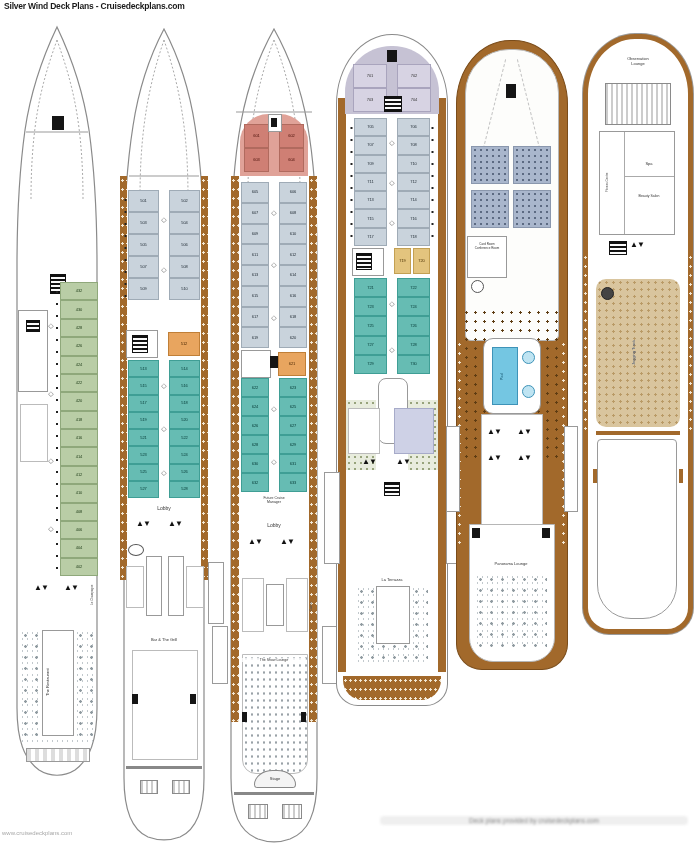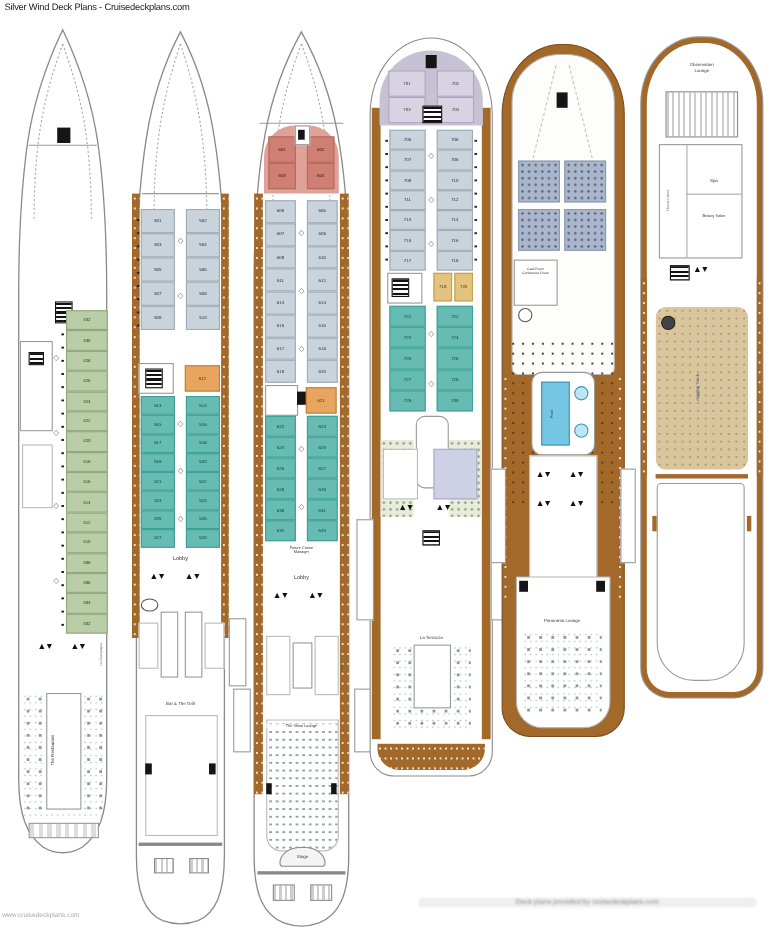--- a/index.html
+++ b/index.html
@@ -43,21 +43,21 @@
   .label{font-size:4px;color:#333;text-align:center;line-height:1.2;}
   .dia{color:#777;font-size:7px;line-height:1;}
   .dia::before{content:"◇";}
   .diacol{display:flex;flex-direction:column;align-items:center;justify-content:space-around;}
   .galley{border:1px solid #999;background:repeating-linear-gradient(90deg,#ddd 0 4px,#fff 4px 8px);}
   .hatch{border:1px solid #8a8a8a;background:repeating-linear-gradient(90deg,#ccc 0 2px,#fff 2px 5px);}
   .ring{border:1.5px solid #555;border-radius:50%;background:#fff;}
   .stage{border:1px solid #888;border-top-left-radius:100% 100%;border-top-right-radius:100% 100%;
          border-radius:50% 50% 4px 4px/90% 90% 4px 4px;background:#f4f4f4;}
   .wing{border:1px solid #9a9a9a;background:#fff;}
-  .title{font-size:8.5px;font-weight:normal;color:#1a1a1a;letter-spacing:-.2px;filter:blur(.3px);white-space:nowrap;}
+  .title{font-size:8.5px;font-weight:bold;color:#1a1a1a;letter-spacing:-.2px;filter:blur(.3px);white-space:nowrap;}
   .footL{font-size:6px;color:#a8a8a8;filter:blur(.5px);white-space:nowrap;}
   .footR{font-size:6.5px;color:#8a8a8a;filter:blur(1.1px);background:rgba(150,150,150,.15);
          border-radius:4px;text-align:center;line-height:9px;white-space:nowrap;overflow:hidden;}
 </style>
 </head>
 <body>
 
 <div id="canvas">
 
   <div class="abs title" style="left:4px;top:1px;">Silver Wind Deck Plans - Cruisedeckplans.com</div>

